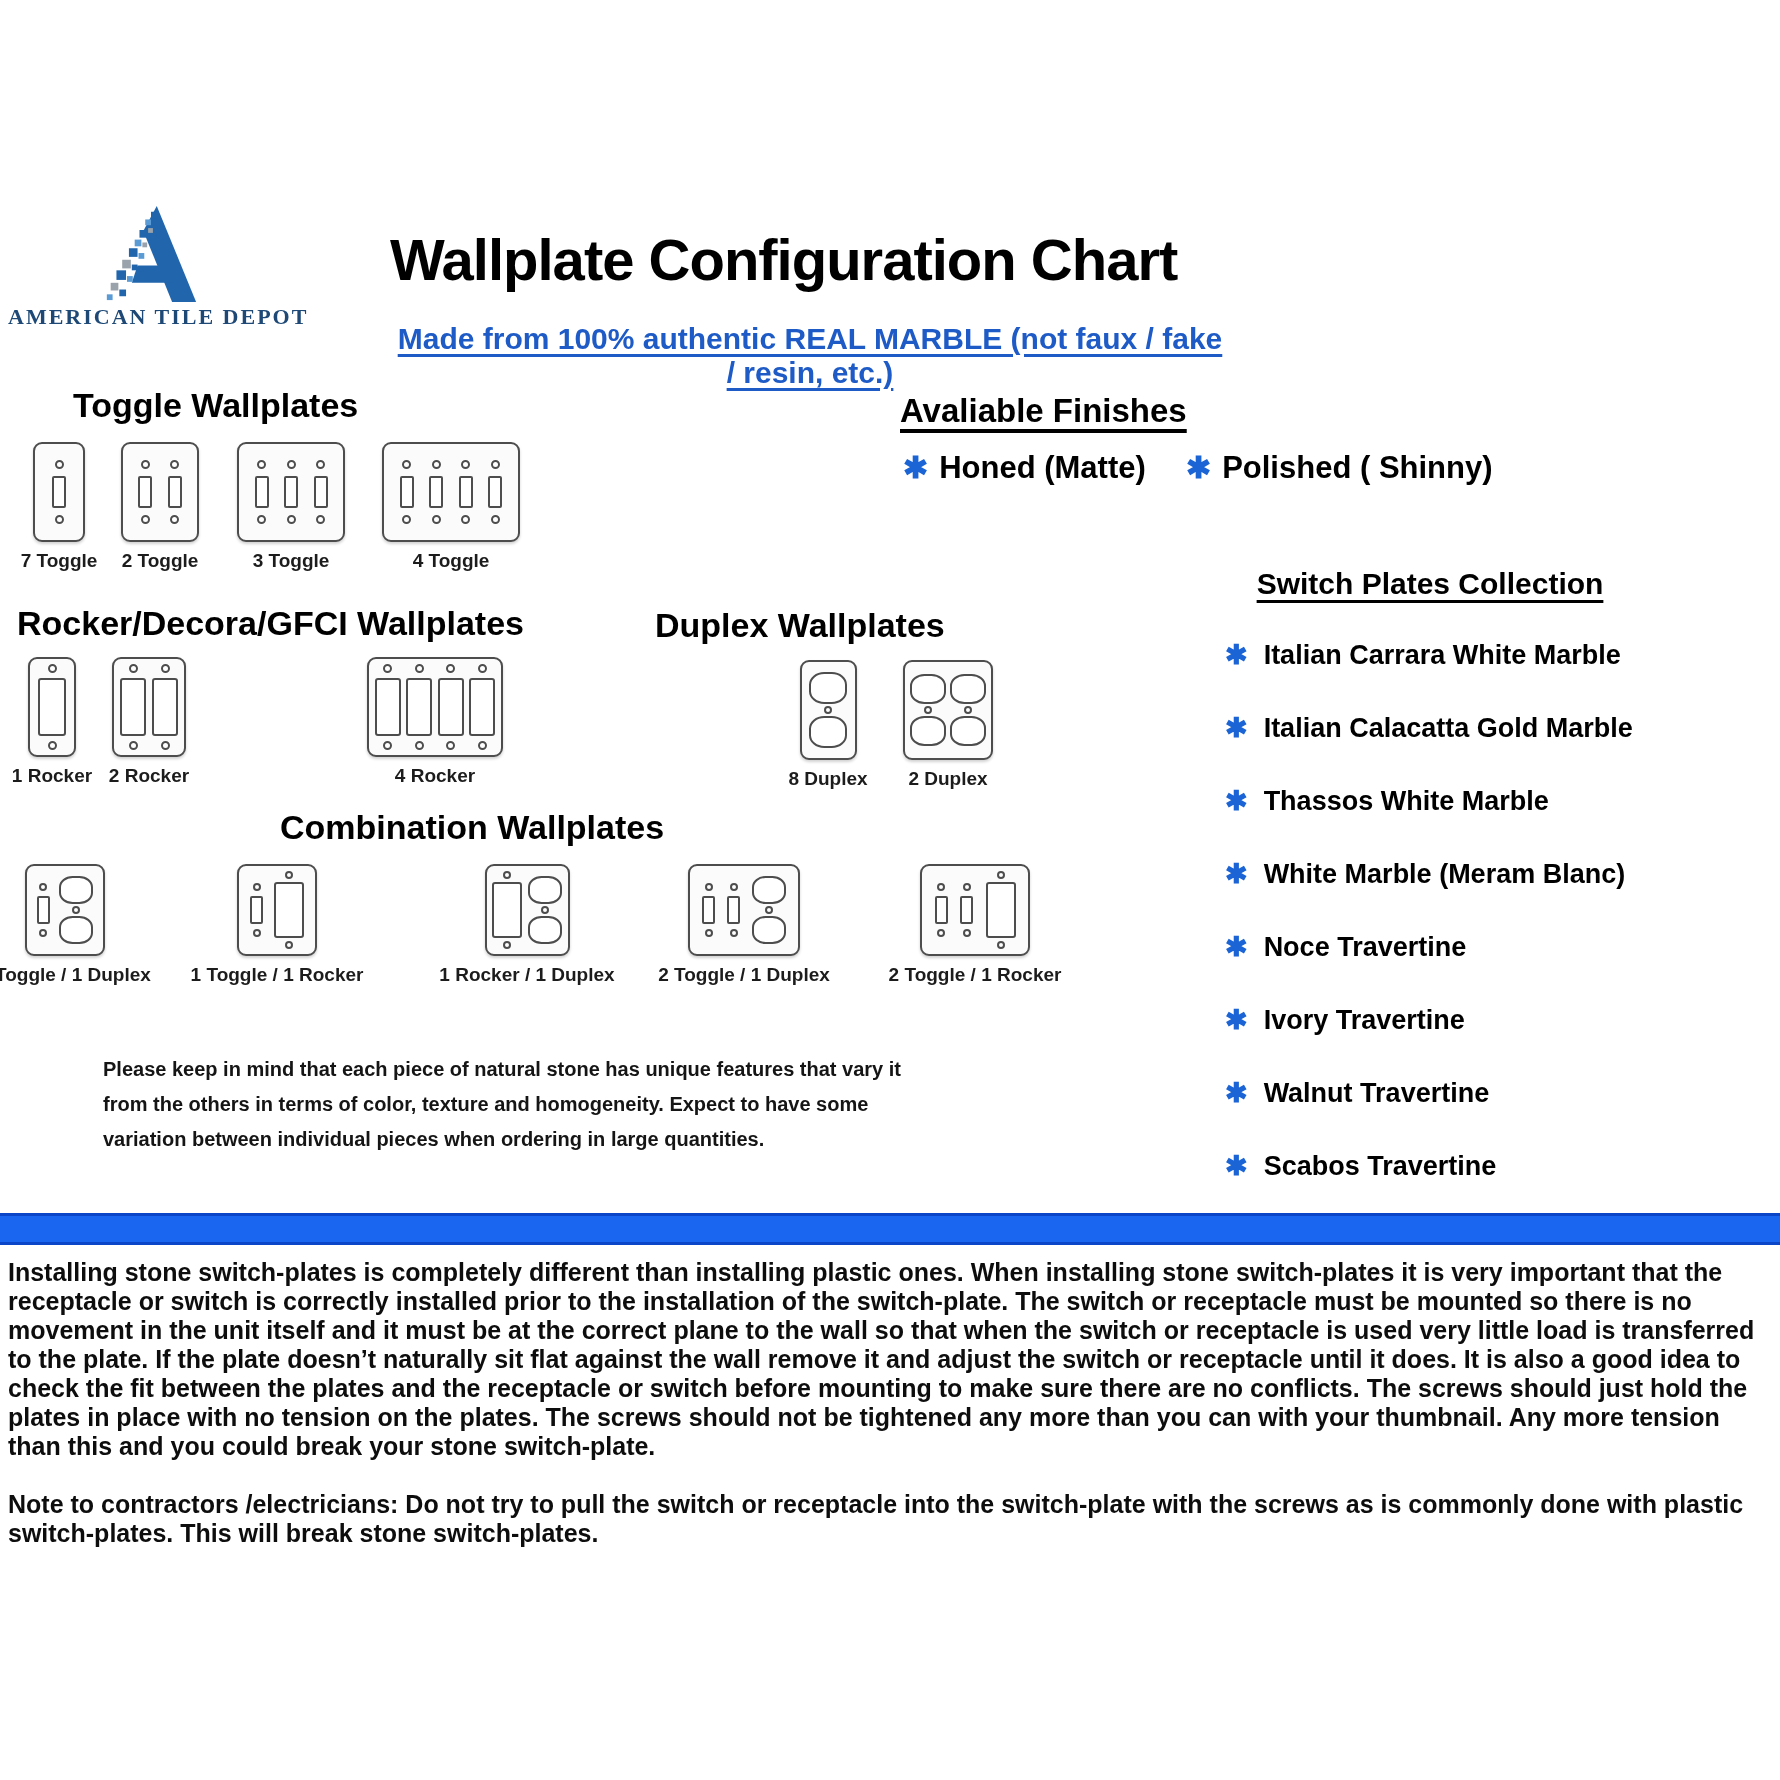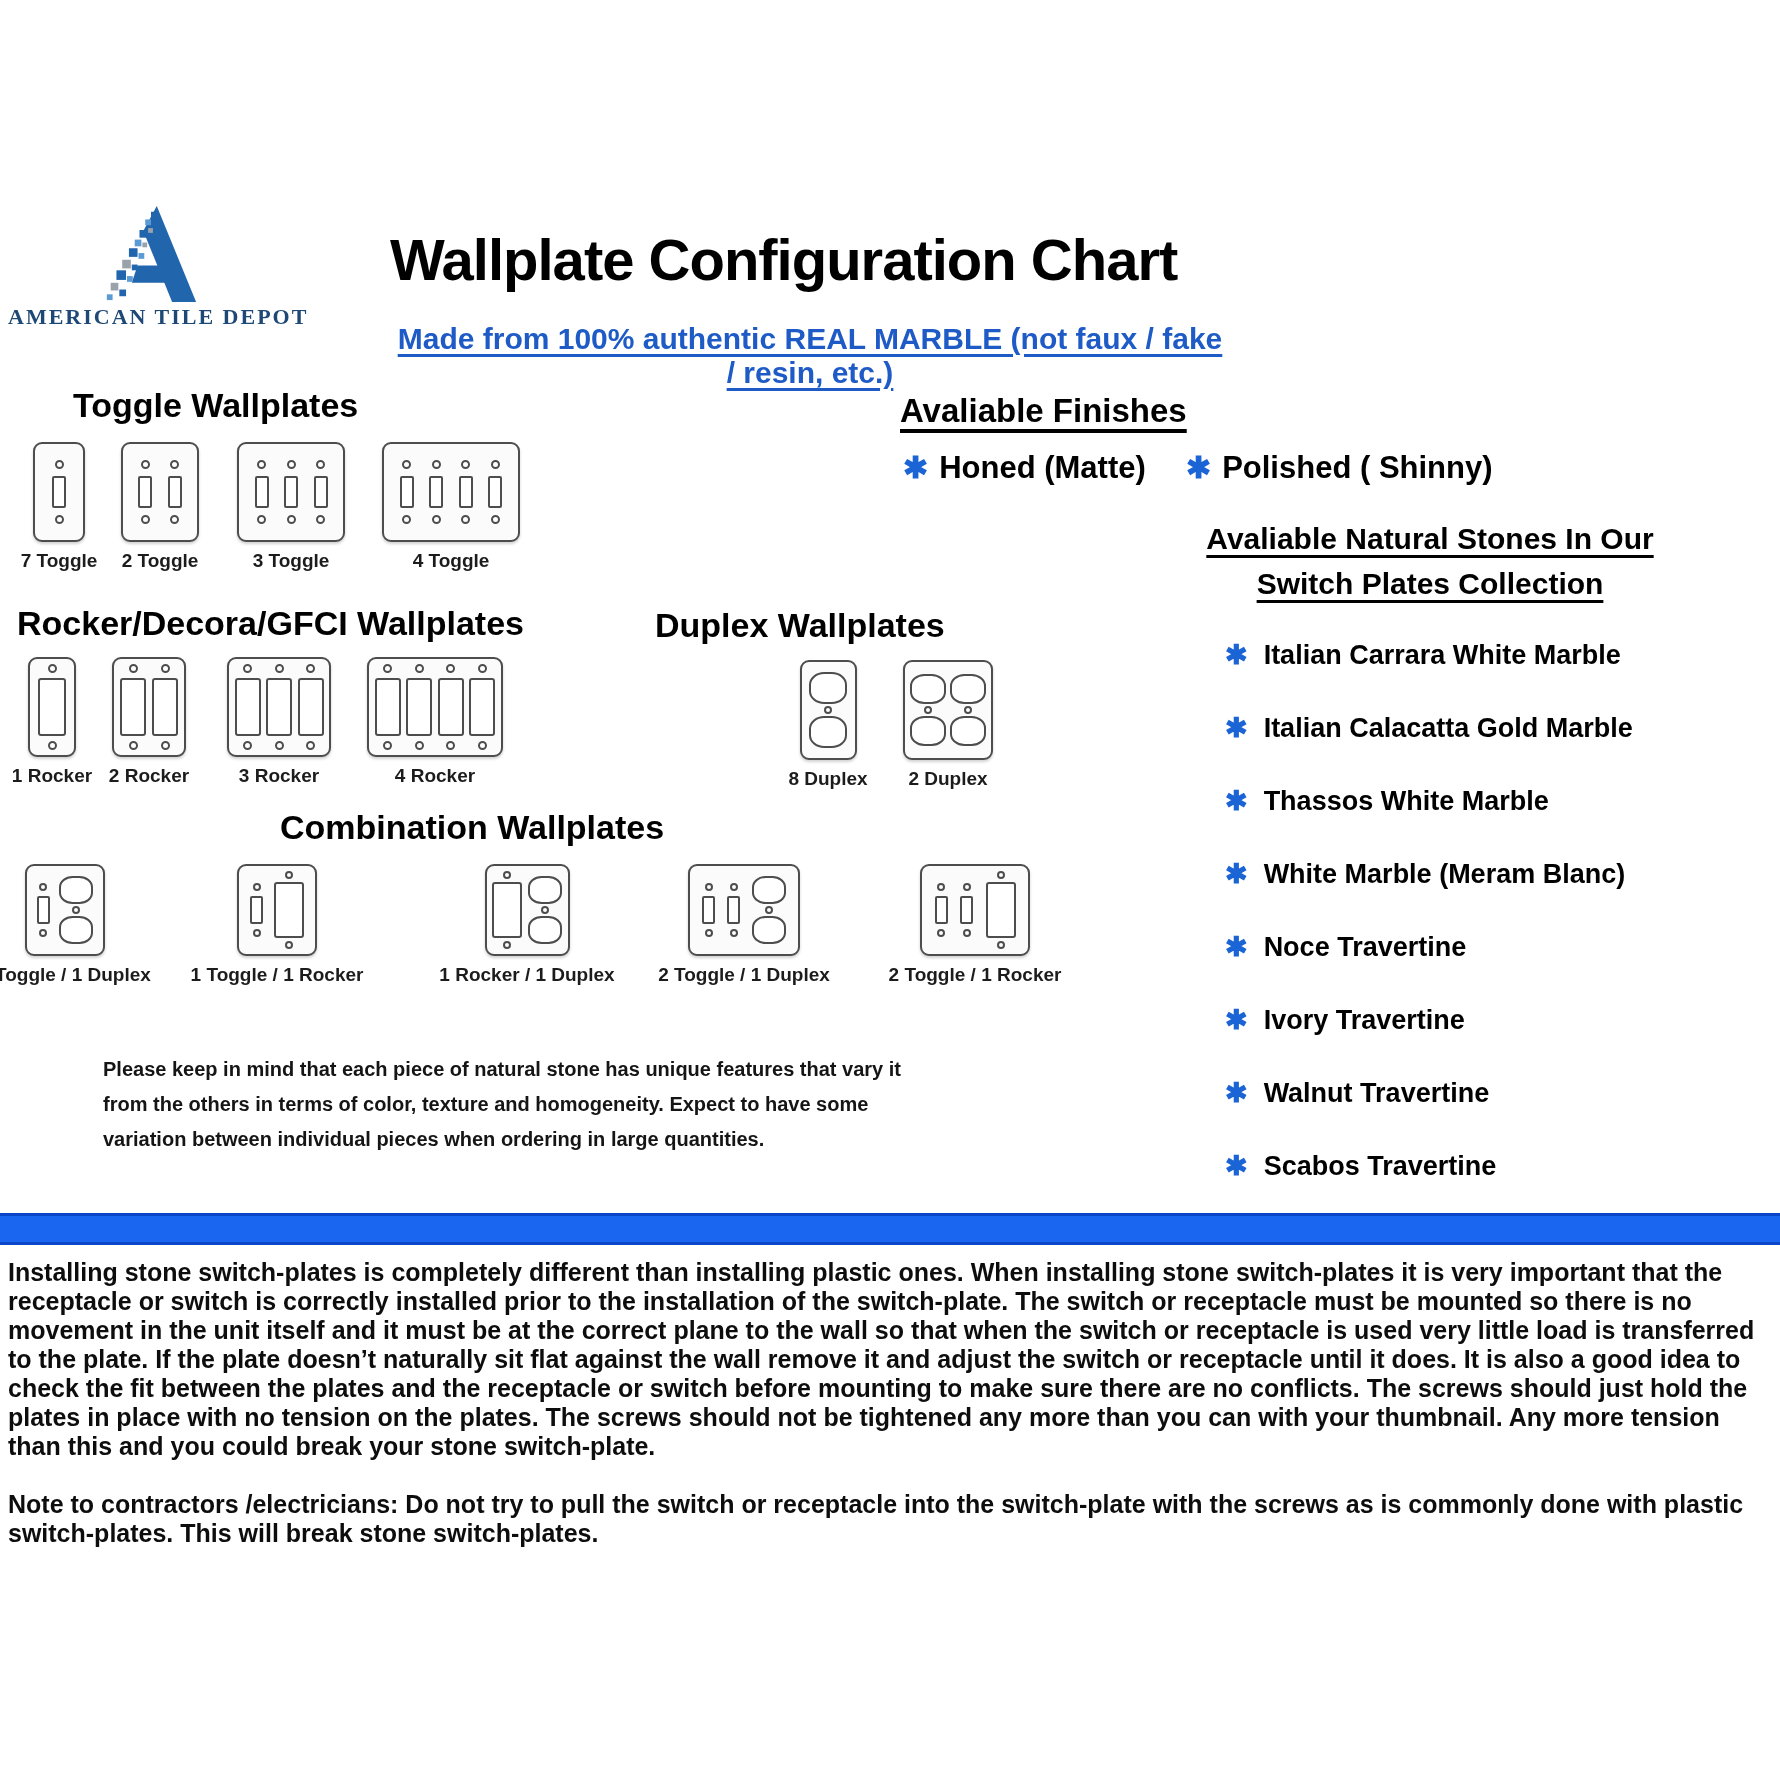--- a/index.html
+++ b/index.html
@@ -195,40 +195,20 @@
           <span class="screw"></span>
         </span>
       <span class="unit rcol">
           <span class="screw"></span>
           <span class="rslot"></span>
           <span class="screw"></span>
         </span>
     </div>
     <div class="fig-label">2 Rocker</div>
   </div>
-  <div class="figure" style="left:204px;top:657px;">
-    <div class="plate" style="width:104px;height:100px;">
-      <span class="unit rcol">
-          <span class="screw"></span>
-          <span class="rslot"></span>
-          <span class="screw"></span>
-        </span>
-      <span class="unit rcol">
-          <span class="screw"></span>
-          <span class="rslot"></span>
-          <span class="screw"></span>
-        </span>
-      <span class="unit rcol">
-          <span class="screw"></span>
-          <span class="rslot"></span>
-          <span class="screw"></span>
-        </span>
-    </div>
-    <div class="fig-label">3 Rocker</div>
-  </div>
   <div class="figure" style="left:360px;top:657px;">
     <div class="plate" style="width:136px;height:100px;">
       <span class="unit rcol">
           <span class="screw"></span>
           <span class="rslot"></span>
           <span class="screw"></span>
         </span>
       <span class="unit rcol">
           <span class="screw"></span>
           <span class="rslot"></span>
@@ -364,21 +344,21 @@
   <div class="bullet-row" style="left:903px;top:450px;">
     <span class="star">✱</span>
     <span class="bullet-text">Honed (Matte)</span>
   </div>
   <div class="bullet-row" style="left:1186px;top:450px;">
     <span class="star">✱</span>
     <span class="bullet-text">Polished ( Shinny)</span>
   </div>
 
   <div class="stones-heading">
-    <span>Avaliable Natural Stones In Our</span><br>
+    <br>
     <span>Switch Plates Collection</span>
   </div>
   <ul class="stones-list">
     <li>
         <span class="star">✱</span>
         <span class="stone-text">Italian Carrara White Marble</span>
       </li>
     <li>
         <span class="star">✱</span>
         <span class="stone-text">Italian Calacatta Gold Marble</span>

